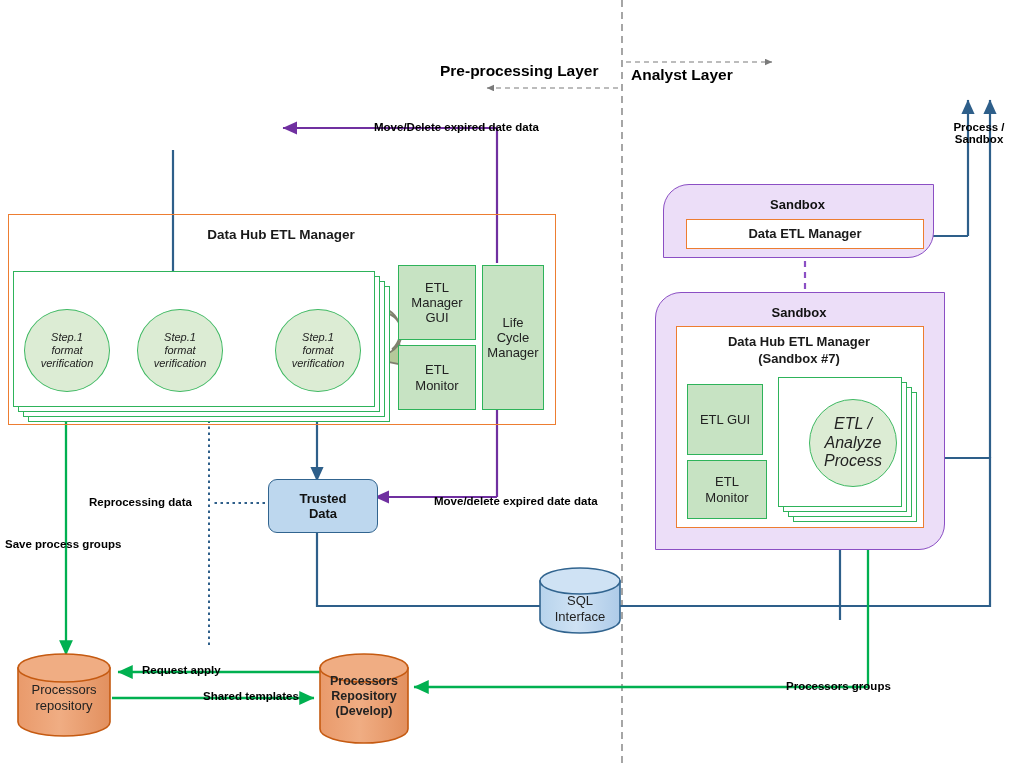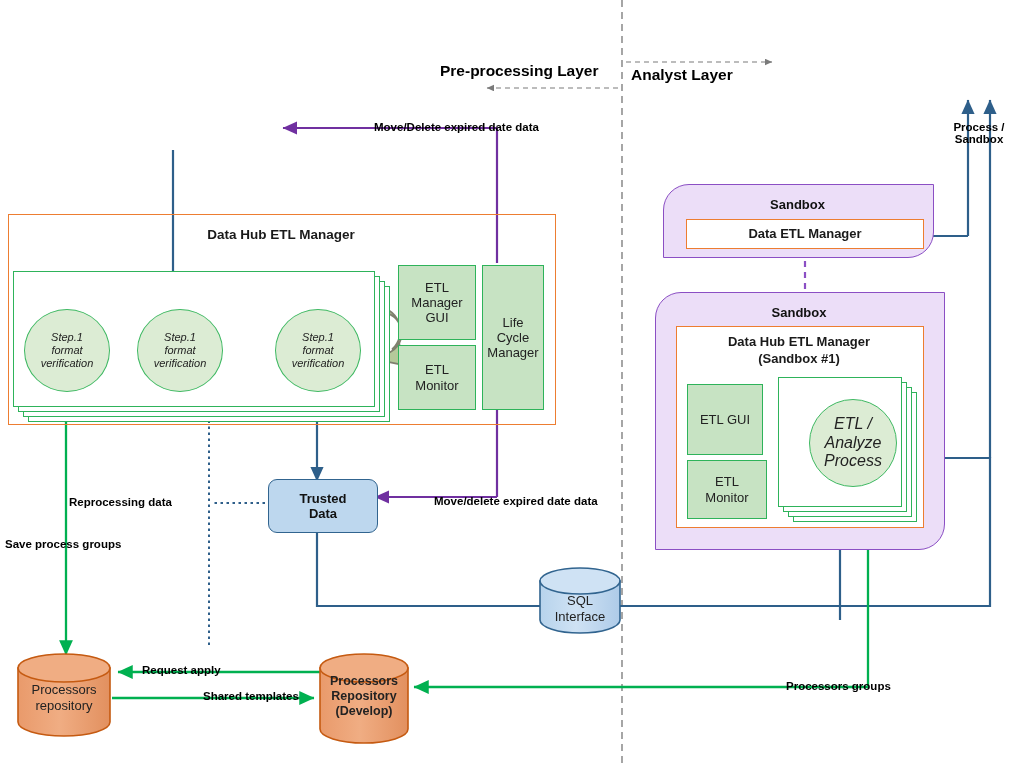--- a/index.html
+++ b/index.html
@@ -231,21 +231,21 @@
   <div class="sandbox-label" style="left:663px;top:197px;width:269px;text-align:center;">Sandbox</div>
   <div class="node white-inner" style="left:686px;top:219px;width:238px;height:30px;font-weight:bold;font-size:13px;">
     <span>Data ETL Manager</span>
   </div>
 
   <div class="sandbox sandbox-b" style="position:absolute;left:655px;top:292px;width:288px;height:256px;"></div>
   <div class="sandbox-label" style="left:655px;top:305px;width:288px;text-align:center;">Sandbox</div>
 
   <div class="white-inner" style="position:absolute;left:676px;top:326px;width:246px;height:200px;"></div>
   <div class="inner-title" style="left:676px;top:334px;width:246px;font-size:13px;">Data Hub ETL Manager</div>
-  <div class="inner-title" style="left:676px;top:351px;width:246px;font-size:13px;">(Sandbox #1)</div>
+  <div class="inner-title" style="left:676px;top:351px;width:246px;font-size:13px;">(Sandbox #7)</div>
 
   <div class="node green-box" style="left:687px;top:384px;width:76px;height:71px;">
     <span>ETL GUI</span>
   </div>
 
   <div class="node green-box" style="left:687px;top:460px;width:80px;height:59px;flex-direction:column;">
     <span>ETL</span>
     <span>Monitor</span>
   </div>
 
@@ -258,21 +258,21 @@
     <span>ETL /</span>
     <span>Analyze</span>
     <span>Process</span>
   </div>
 
   <div class="lbl layer" style="left:440px;top:62px;">Pre-processing Layer</div>
   <div class="lbl layer" style="left:631px;top:66px;">Analyst Layer</div>
 
   <div class="lbl" style="left:374px;top:121px;">Move/Delete expired date data</div>
   <div class="lbl" style="left:434px;top:495px;">Move/delete expired date data</div>
-  <div class="lbl" style="left:69px;top:496px;">Reprocessing data</div>
+  <div class="lbl" style="left:89px;top:496px;">Reprocessing data</div>
   <div class="lbl" style="left:5px;top:538px;">Save process groups</div>
   <div class="lbl" style="left:142px;top:664px;">Request apply</div>
   <div class="lbl" style="left:203px;top:690px;">Shared templates</div>
   <div class="lbl" style="left:786px;top:680px;">Processors groups</div>
 
   <div class="lbl center" style="left:936px;top:121px;width:86px;text-align:center;">
     <div>Process /</div>
     <div>Sandbox</div>
   </div>
 

